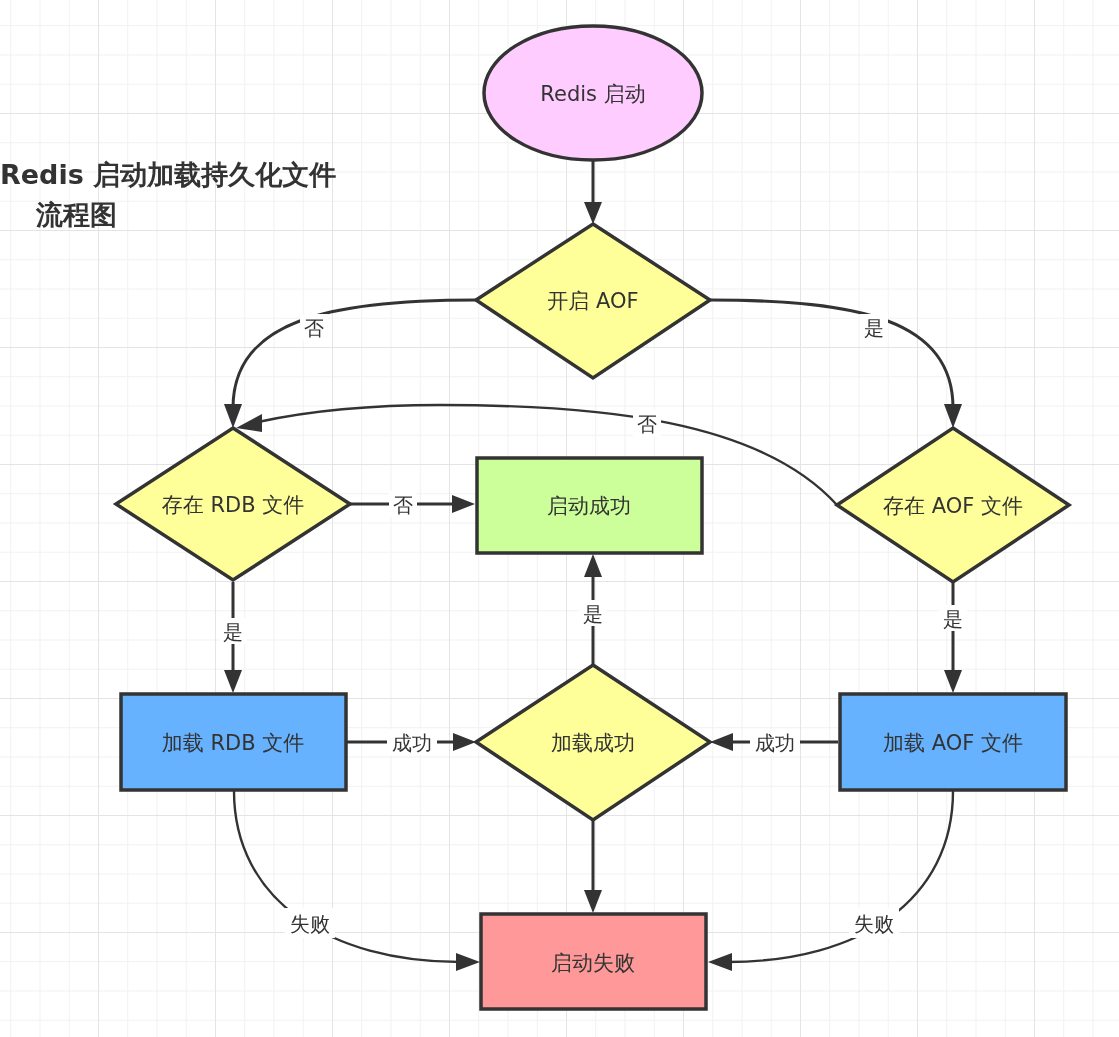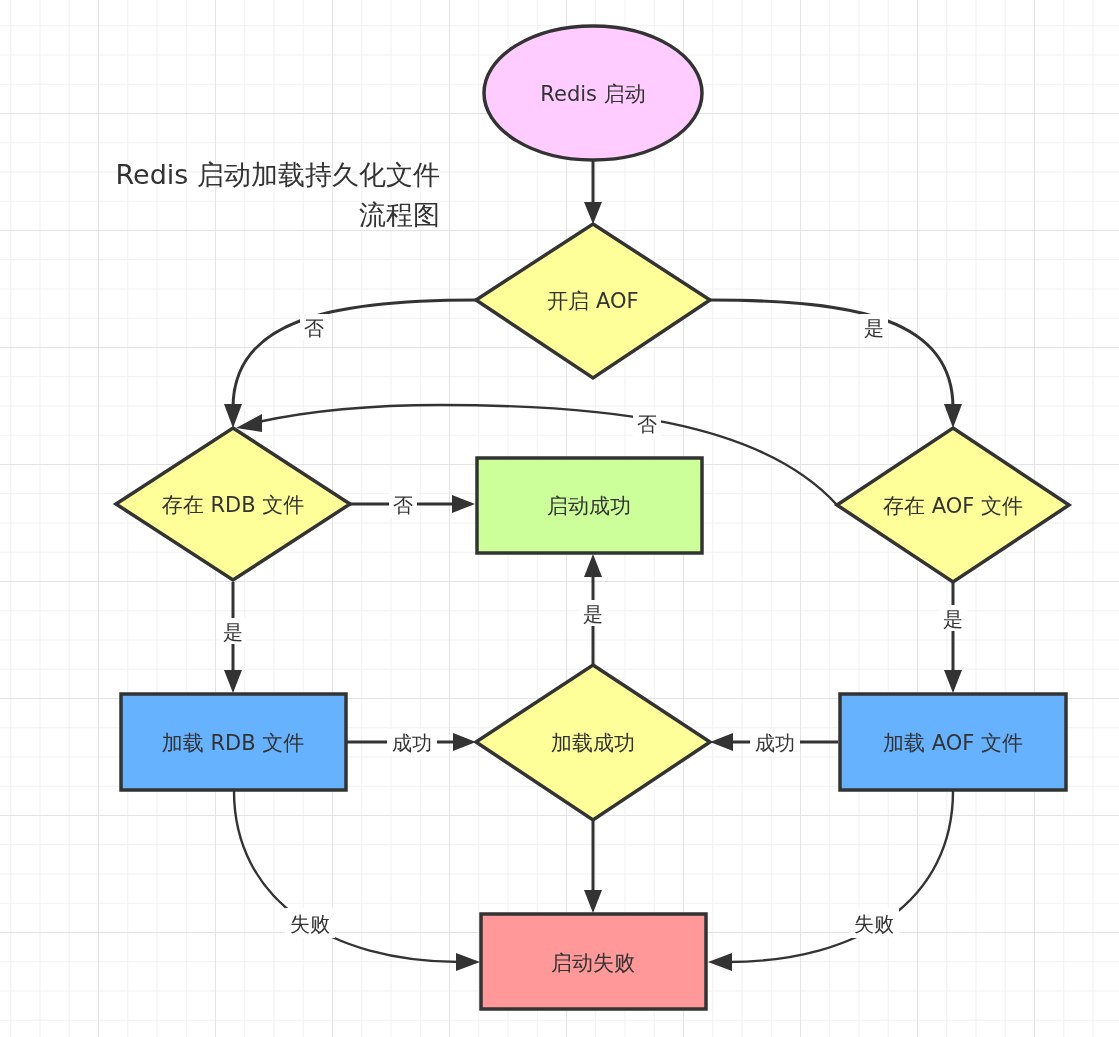--- a/index.html
+++ b/index.html
@@ -11,35 +11,35 @@
       linear-gradient(to bottom, #e4e4e4 1px, transparent 1px),
       linear-gradient(to right, #f1f1f1 1px, transparent 1px),
       linear-gradient(to bottom, #f1f1f1 1px, transparent 1px);
     background-size: 117px 117px, 117px 117px, 29.25px 29.25px, 29.25px 29.25px;
     background-position: -19px -4px, -19px -4px, -19px -4px, -19px -4px;
     font-family: "DejaVu Sans", "Liberation Sans", sans-serif;
     position: relative;
   }
   svg#diagram { position: absolute; left: 0; top: 0; }
   .title {
-    position: absolute; left: 0; width: 440px; text-align: right;
-    font-weight: normal; font-size: 27px; color: #333333; line-height: 34px;
+    position: absolute; left: 0; width: 440px; text-align: left;
+    font-weight: bold; font-size: 27px; color: #333333; line-height: 34px;
   }
   .node-text { font-size: 21px; fill: #333333; }
   .edge-label-text { font-size: 20px; fill: #333333; }
   .edge { fill: none; stroke: #333333; stroke-width: 3; }
   .edge-thin { fill: none; stroke: #333333; stroke-width: 2.4; }
   .arrow { fill: #333333; }
   .shape { stroke: #333333; stroke-width: 3.5; }
 </style>
 </head>
 <body>
 
 <div class="title" style="top:158px;">Redis 启动加载持久化文件</div>
-<div class="title" style="top:198px;">流程图</div>
+<div class="title" style="top:198px;padding-left:36px;">流程图</div>
 
 <svg id="diagram" width="1119" height="1037" viewBox="0 0 1119 1037">
 
   <path class="edge" d="M593,160 L593,205"></path>
   <polygon class="arrow" points="584,202 602,202 593,224"></polygon>
 
   <path class="edge" d="M476,300 C330,300 233,320 233,408"></path>
   <polygon class="arrow" points="224,404 242,404 233,428"></polygon>
 
   <path class="edge" d="M710,300 C860,300 953,320 953,408"></path>

